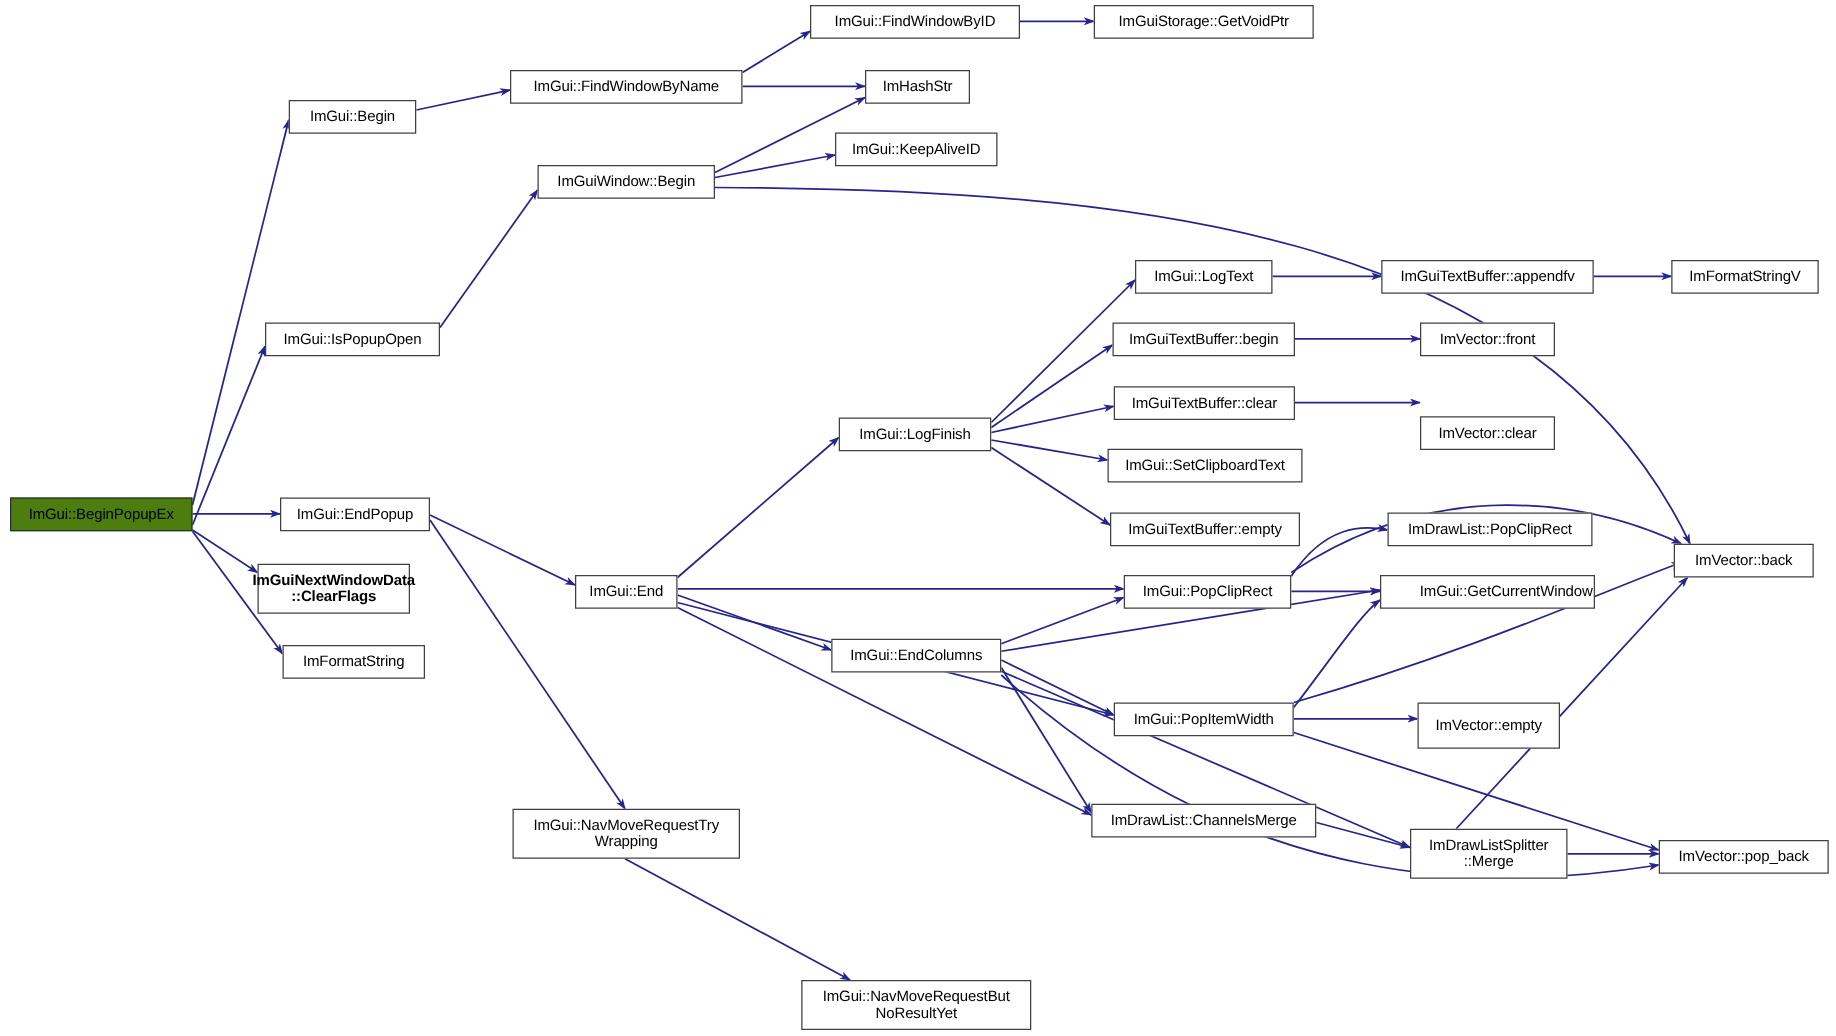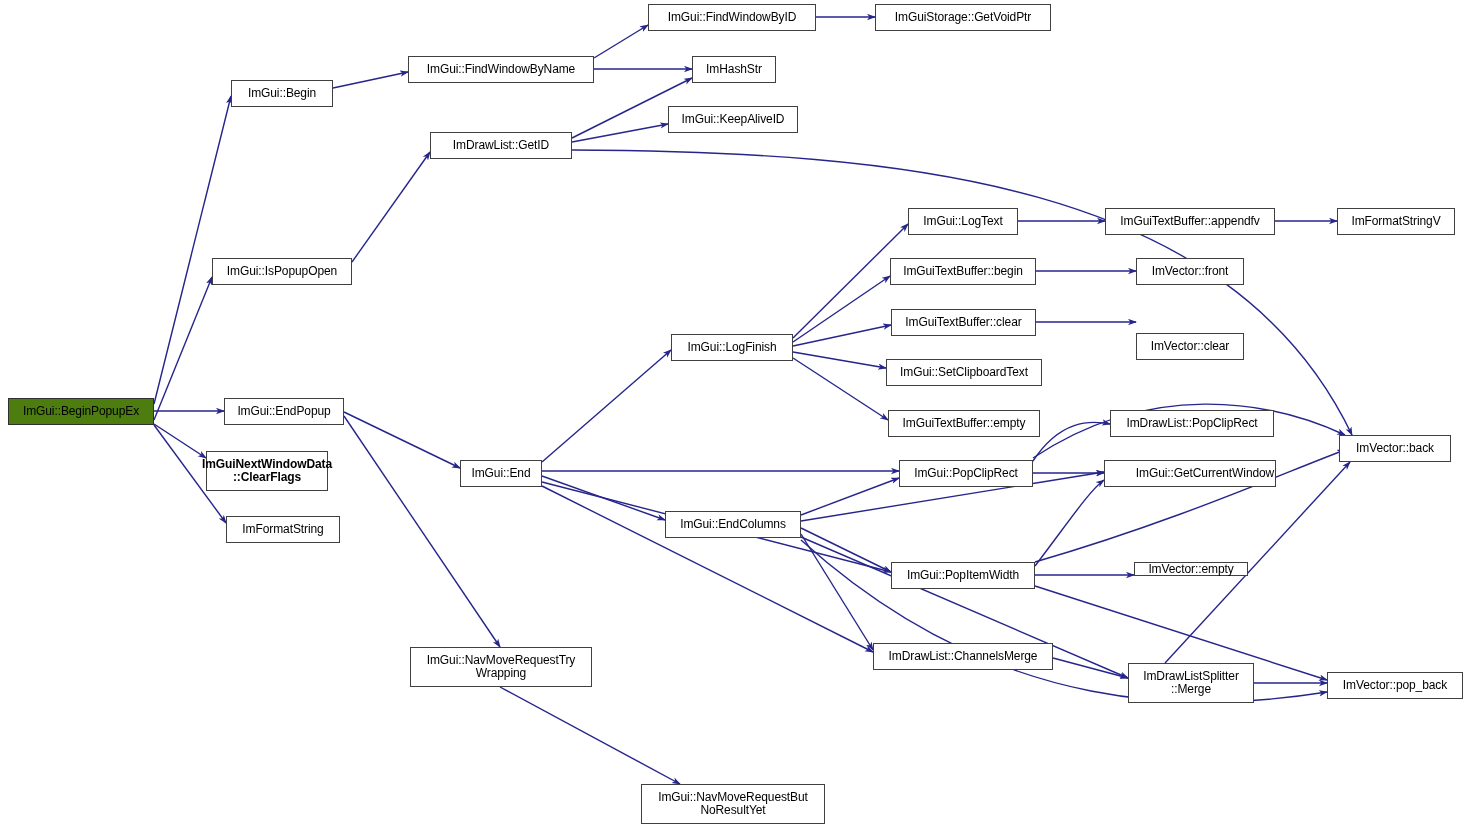--- a/index.html
+++ b/index.html
@@ -73,21 +73,21 @@
   </svg>
   <div id="node-layer">
       <div class="node hl" style="left: 8px; top: 398px; width: 146px; height: 27px;">ImGui::BeginPopupEx</div>
       <div class="node" style="left: 231px; top: 80px; width: 102px; height: 27px;">ImGui::Begin</div>
       <div class="node" style="left: 212px; top: 258px; width: 140px; height: 27px;">ImGui::IsPopupOpen</div>
       <div class="node" style="left: 224px; top: 398px; width: 120px; height: 27px;">ImGui::EndPopup</div>
       <div class="node" style="left: 206px; top: 451px; width: 122px; height: 40px; font-weight: bold;">ImGuiNextWindowData
 ::ClearFlags</div>
       <div class="node" style="left: 226px; top: 516px; width: 114px; height: 27px;">ImFormatString</div>
       <div class="node" style="left: 408px; top: 56px; width: 186px; height: 27px;">ImGui::FindWindowByName</div>
-      <div class="node" style="left: 430px; top: 132px; width: 142px; height: 27px;">ImDrawList::GetID</div>
+      <div class="node" style="left: 430px; top: 132px; width: 142px; height: 27px;">ImGuiWindow::Begin</div>
       <div class="node" style="left: 648px; top: 4px; width: 168px; height: 27px;">ImGui::FindWindowByID</div>
       <div class="node" style="left: 692px; top: 56px; width: 84px; height: 27px;">ImHashStr</div>
       <div class="node" style="left: 668px; top: 106px; width: 130px; height: 27px;">ImGui::KeepAliveID</div>
       <div class="node" style="left: 875px; top: 4px; width: 176px; height: 27px;">ImGuiStorage::GetVoidPtr</div>
       <div class="node" style="left: 671px; top: 334px; width: 122px; height: 27px;">ImGui::LogFinish</div>
       <div class="node" style="left: 460px; top: 460px; width: 82px; height: 27px;">ImGui::End</div>
       <div class="node" style="left: 665px; top: 511px; width: 136px; height: 27px;">ImGui::EndColumns</div>
       <div class="node" style="left: 410px; top: 647px; width: 182px; height: 40px;">ImGui::NavMoveRequestTry
 Wrapping</div>
       <div class="node" style="left: 641px; top: 784px; width: 184px; height: 40px;">ImGui::NavMoveRequestBut
@@ -98,20 +98,20 @@
       <div class="node" style="left: 886px; top: 359px; width: 156px; height: 27px;">ImGui::SetClipboardText</div>
       <div class="node" style="left: 888px; top: 410px; width: 152px; height: 27px;">ImGuiTextBuffer::empty</div>
       <div class="node" style="left: 899px; top: 460px; width: 134px; height: 27px;">ImGui::PopClipRect</div>
       <div class="node" style="left: 891px; top: 562px; width: 144px; height: 27px;">ImGui::PopItemWidth</div>
       <div class="node" style="left: 873px; top: 643px; width: 180px; height: 27px;">ImDrawList::ChannelsMerge</div>
       <div class="node" style="left: 1105px; top: 208px; width: 170px; height: 27px; text-align: right;">ImGuiTextBuffer::appendfv</div>
       <div class="node" style="left: 1136px; top: 258px; width: 108px; height: 27px;">ImVector::front</div>
       <div class="node" style="left: 1136px; top: 309px; width: 108px; height: 27px; margin-top: 24px;">ImVector::clear</div>
       <div class="node" style="left: 1110px; top: 410px; width: 164px; height: 27px;">ImDrawList::PopClipRect</div>
       <div class="node" style="left: 1104px; top: 460px; width: 172px; height: 27px; padding-left: 30px;">ImGui::GetCurrentWindow</div>
-      <div class="node" style="left: 1134px; top: 562px; width: 114px; height: 14px;">ImVector::empty</div>
+      <div class="node" style="left: 1134px; top: 562px; width: 114px; height: 37px;">ImVector::empty</div>
       <div class="node" style="left: 1128px; top: 663px; width: 126px; height: 40px;">ImDrawListSplitter
 ::Merge</div>
       <div class="node" style="left: 1337px; top: 208px; width: 118px; height: 27px;">ImFormatStringV</div>
       <div class="node" style="left: 1339px; top: 435px; width: 112px; height: 27px;">ImVector::back</div>
       <div class="node" style="left: 1327px; top: 672px; width: 136px; height: 27px;">ImVector::pop_back</div>
     </div>
 </div>
 
 </body></html>

